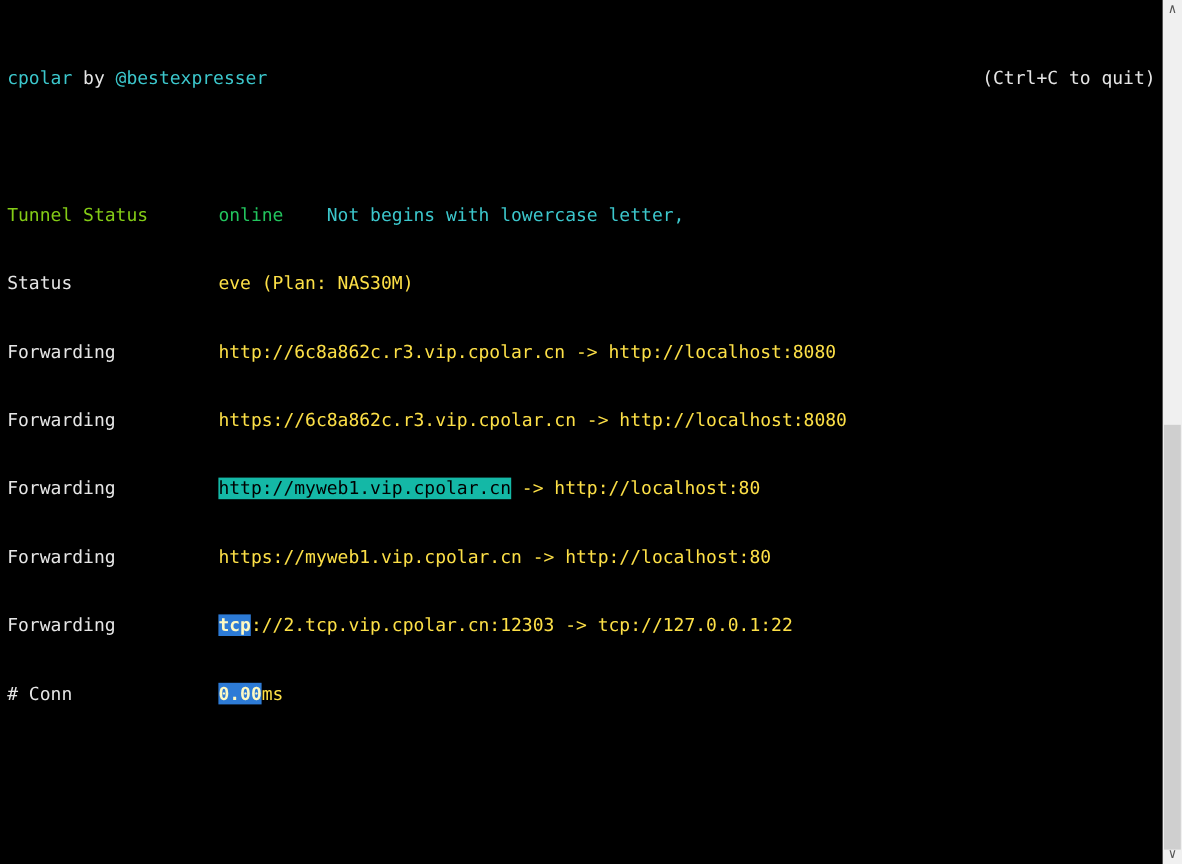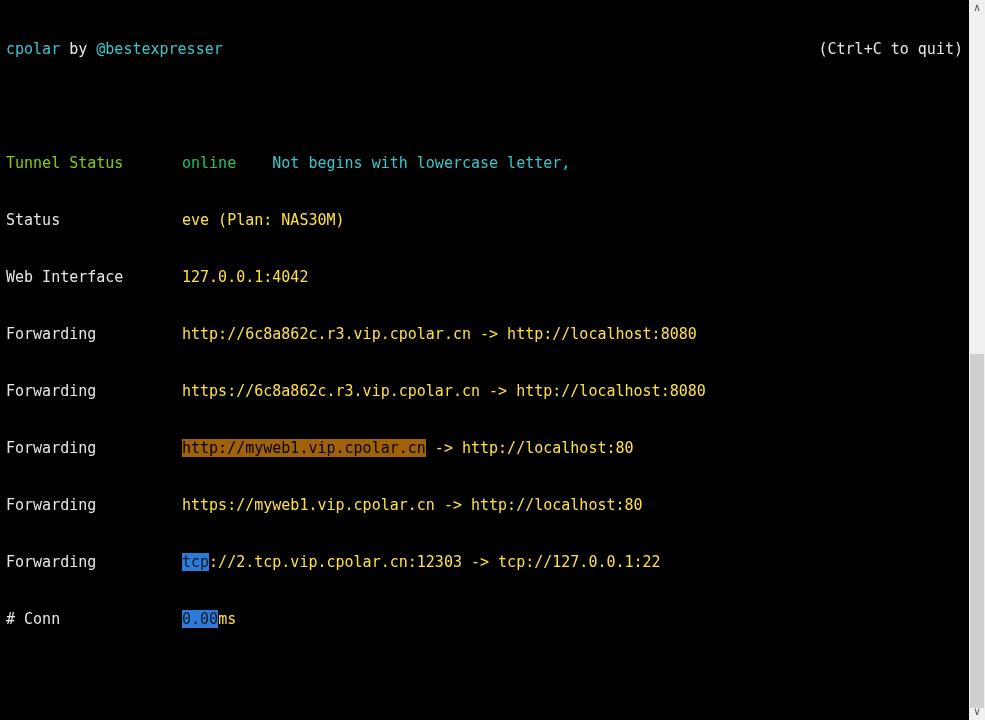--- a/index.html
+++ b/index.html
@@ -9,39 +9,40 @@
   font-size:15px;
   line-height:19px;
   color:#e6e6e6;
   width:985px;
   height:720px;
   position:relative;
   display:flex;
 }
 .term{
   flex:1;
-  padding:2px 6px 6px 6px;
+  padding:18px 6px 6px 6px;
   white-space:pre;
   position:relative;
 }
 .header-row{display:flex}
 .title-block{flex:1}
 .cyan{color:#3cc7cc}
 .green{color:#22c55e}
 .white{color:#e6e6e6}
 .label{display:inline-block;width:176px;color:#e6e6e6}
 .firstlabel{display:inline-block;width:176px;color:#84cc16}
 .value{color:#fde047}
 .selbox{
-  background:#a16207;
+  background:#14b8a6;
   color:#000;
 }
 .selblue{
   background:#2d7bd6;
-  color:#0f172a;
+  color:#fef9c3;
+  font-weight:bold;
 }
 .scroll{
   width:16px;
   background:#f0f0f0;
   display:flex;
   flex-direction:column;
   align-items:center;
   font-size:11px;
   color:#555;
   user-select:none;
@@ -59,21 +60,20 @@
 <body>
 
 <div class="term">
   <div class="header-row">
     <div class="title-block"><span class="cyan">cpolar</span><span class="white"> by </span><span class="cyan">@bestexpresser</span></div>
     <div class="white">(Ctrl+C to quit)</div>
   </div>
   <div>&nbsp;</div>
   <div><span class="firstlabel">Tunnel Status</span><span class="green">online</span><span>    </span><span class="cyan">Not begins with lowercase letter,</span></div>
   <div><span class="label">Status</span><span class="value">eve (Plan: NAS30M)</span></div>
-  <div><span class="label">Web Interface</span><span class="value">127.0.0.1:4042</span></div>
   <div><span class="label">Forwarding</span><span class="value">http://6c8a862c.r3.vip.cpolar.cn -&gt; http://localhost:8080</span></div>
   <div><span class="label">Forwarding</span><span class="value">https://6c8a862c.r3.vip.cpolar.cn -&gt; http://localhost:8080</span></div>
   <div><span class="label">Forwarding</span><span class="selbox">http://myweb1.vip.cpolar.cn</span><span class="value"> -&gt; http://localhost:80</span></div>
   <div><span class="label">Forwarding</span><span class="value">https://myweb1.vip.cpolar.cn -&gt; http://localhost:80</span></div>
   <div><span class="label">Forwarding</span><span class="selblue">tcp</span><span class="value">://2.tcp.vip.cpolar.cn:12303 -&gt; tcp://127.0.0.1:22</span></div>
   <div><span class="label"># Conn</span><span class="selblue">0.00</span><span class="value">ms</span></div>
   
 </div>
 
 <div class="scroll">

